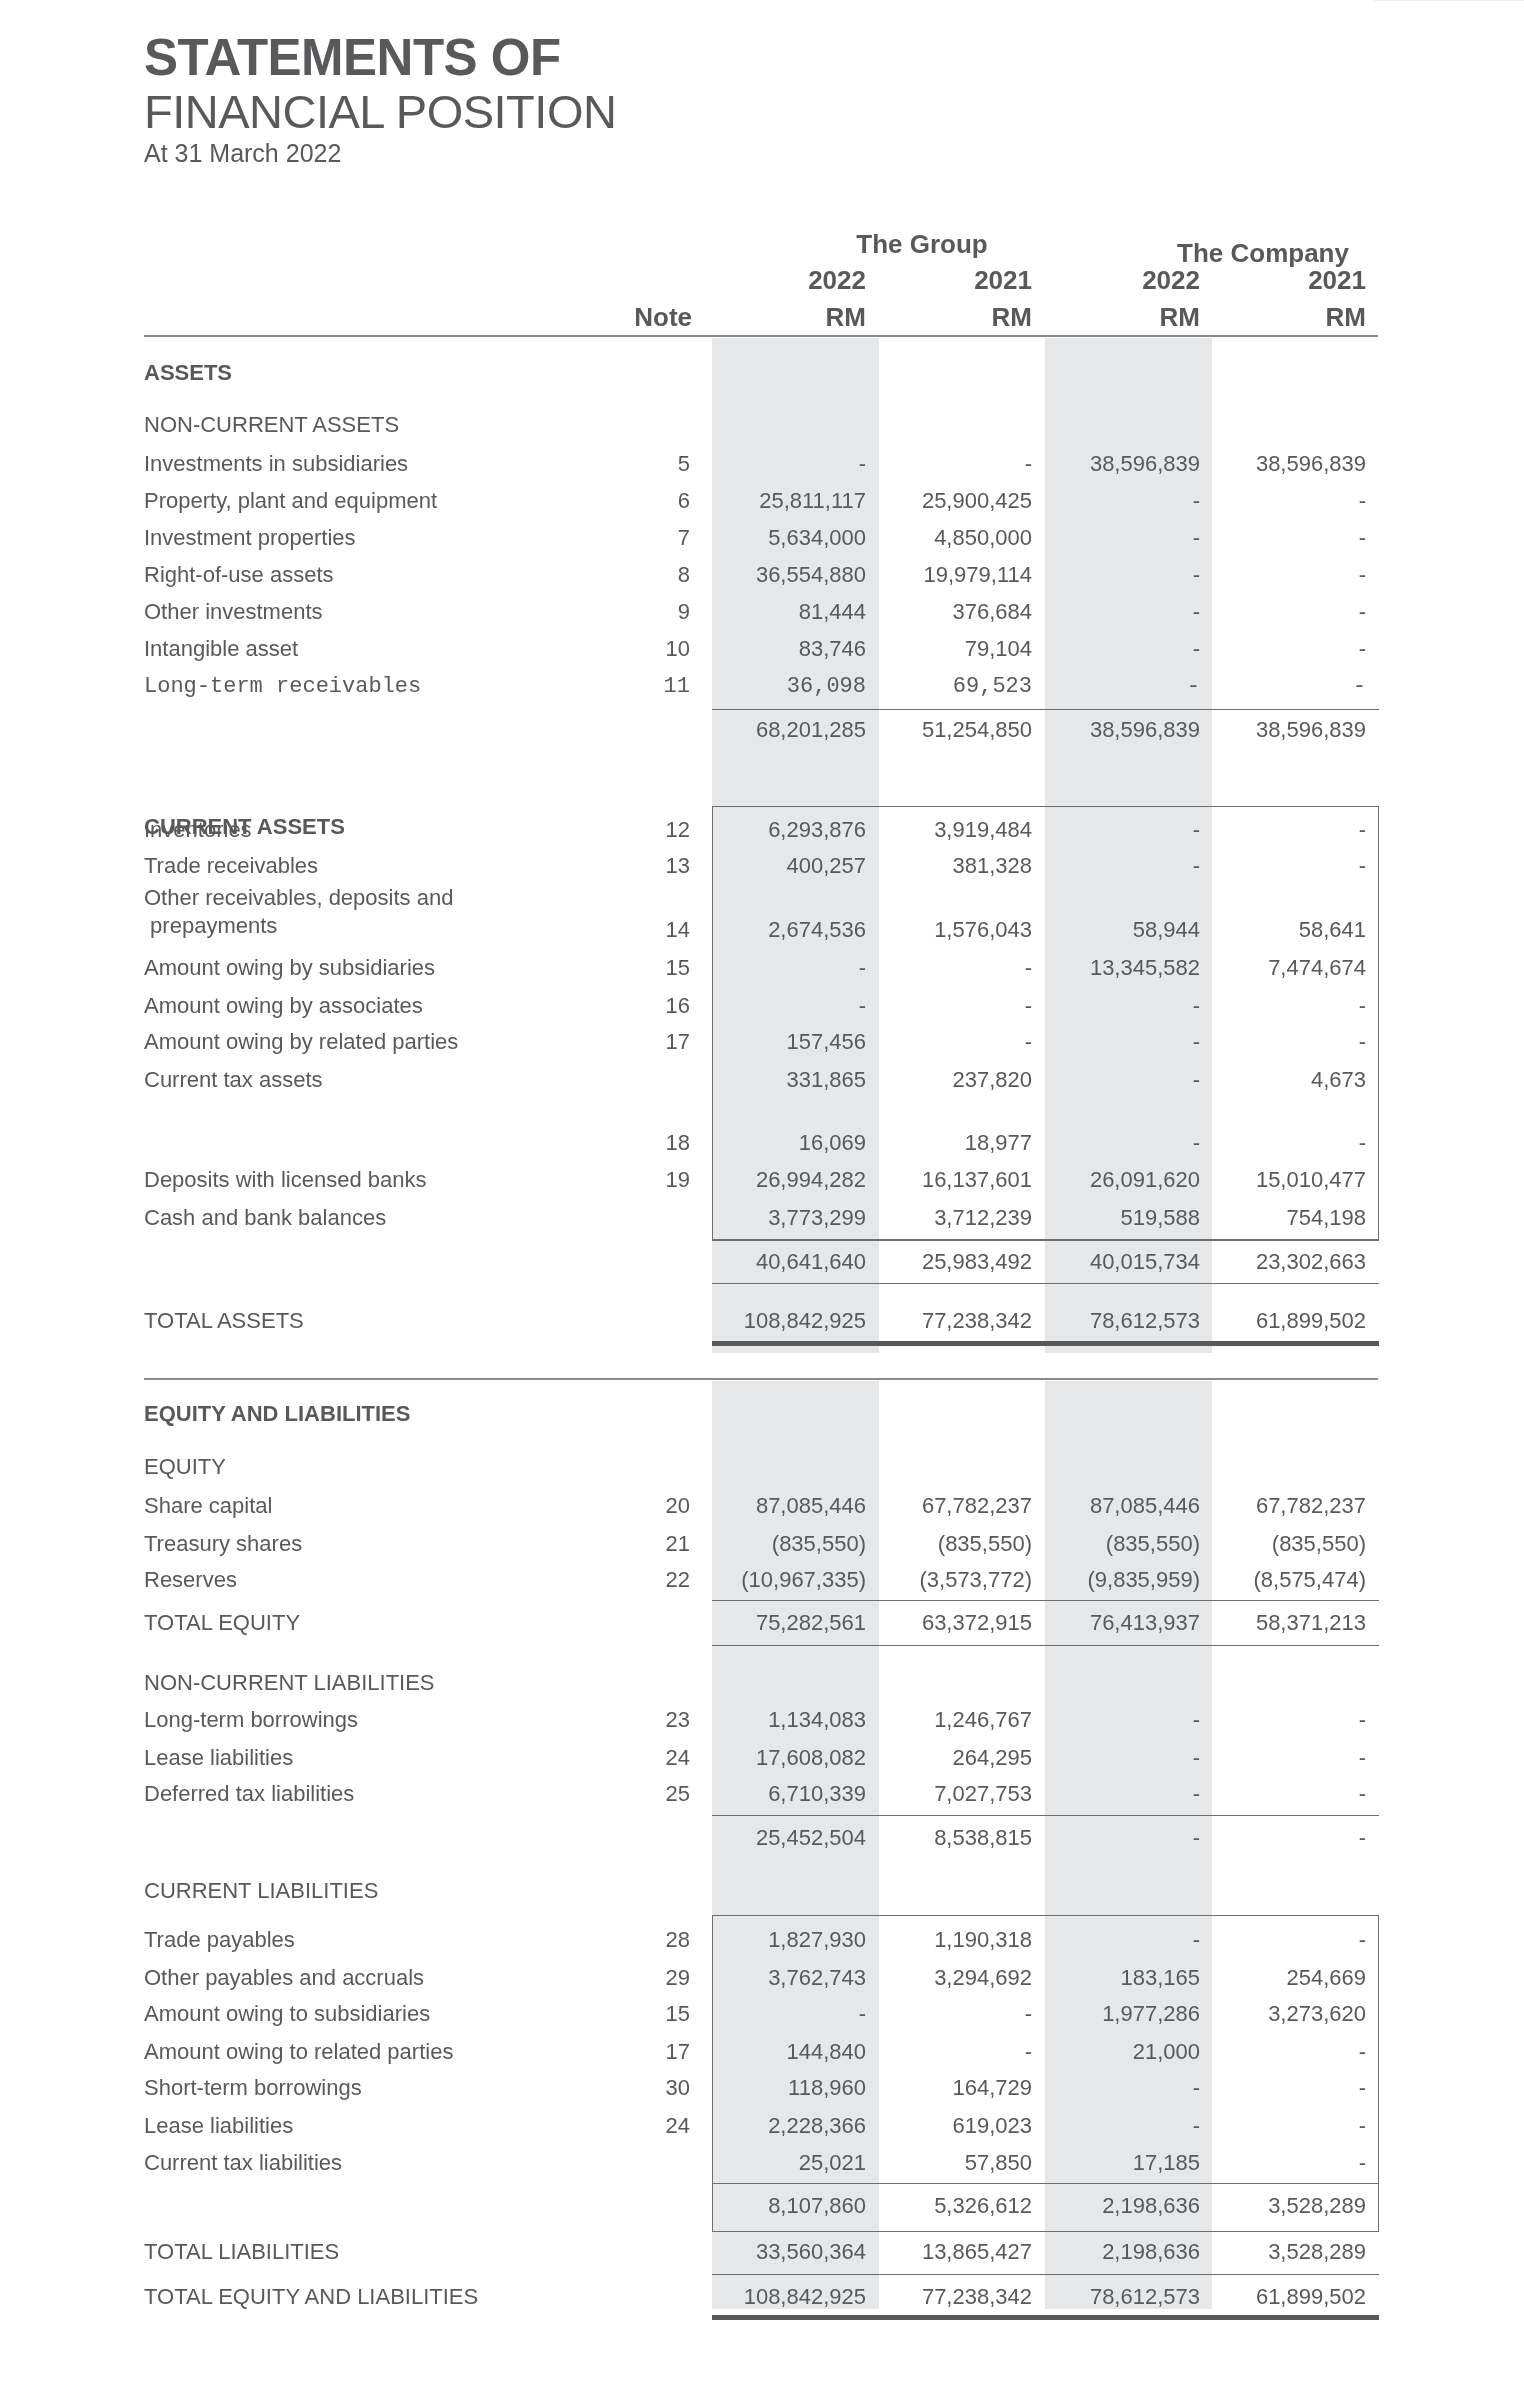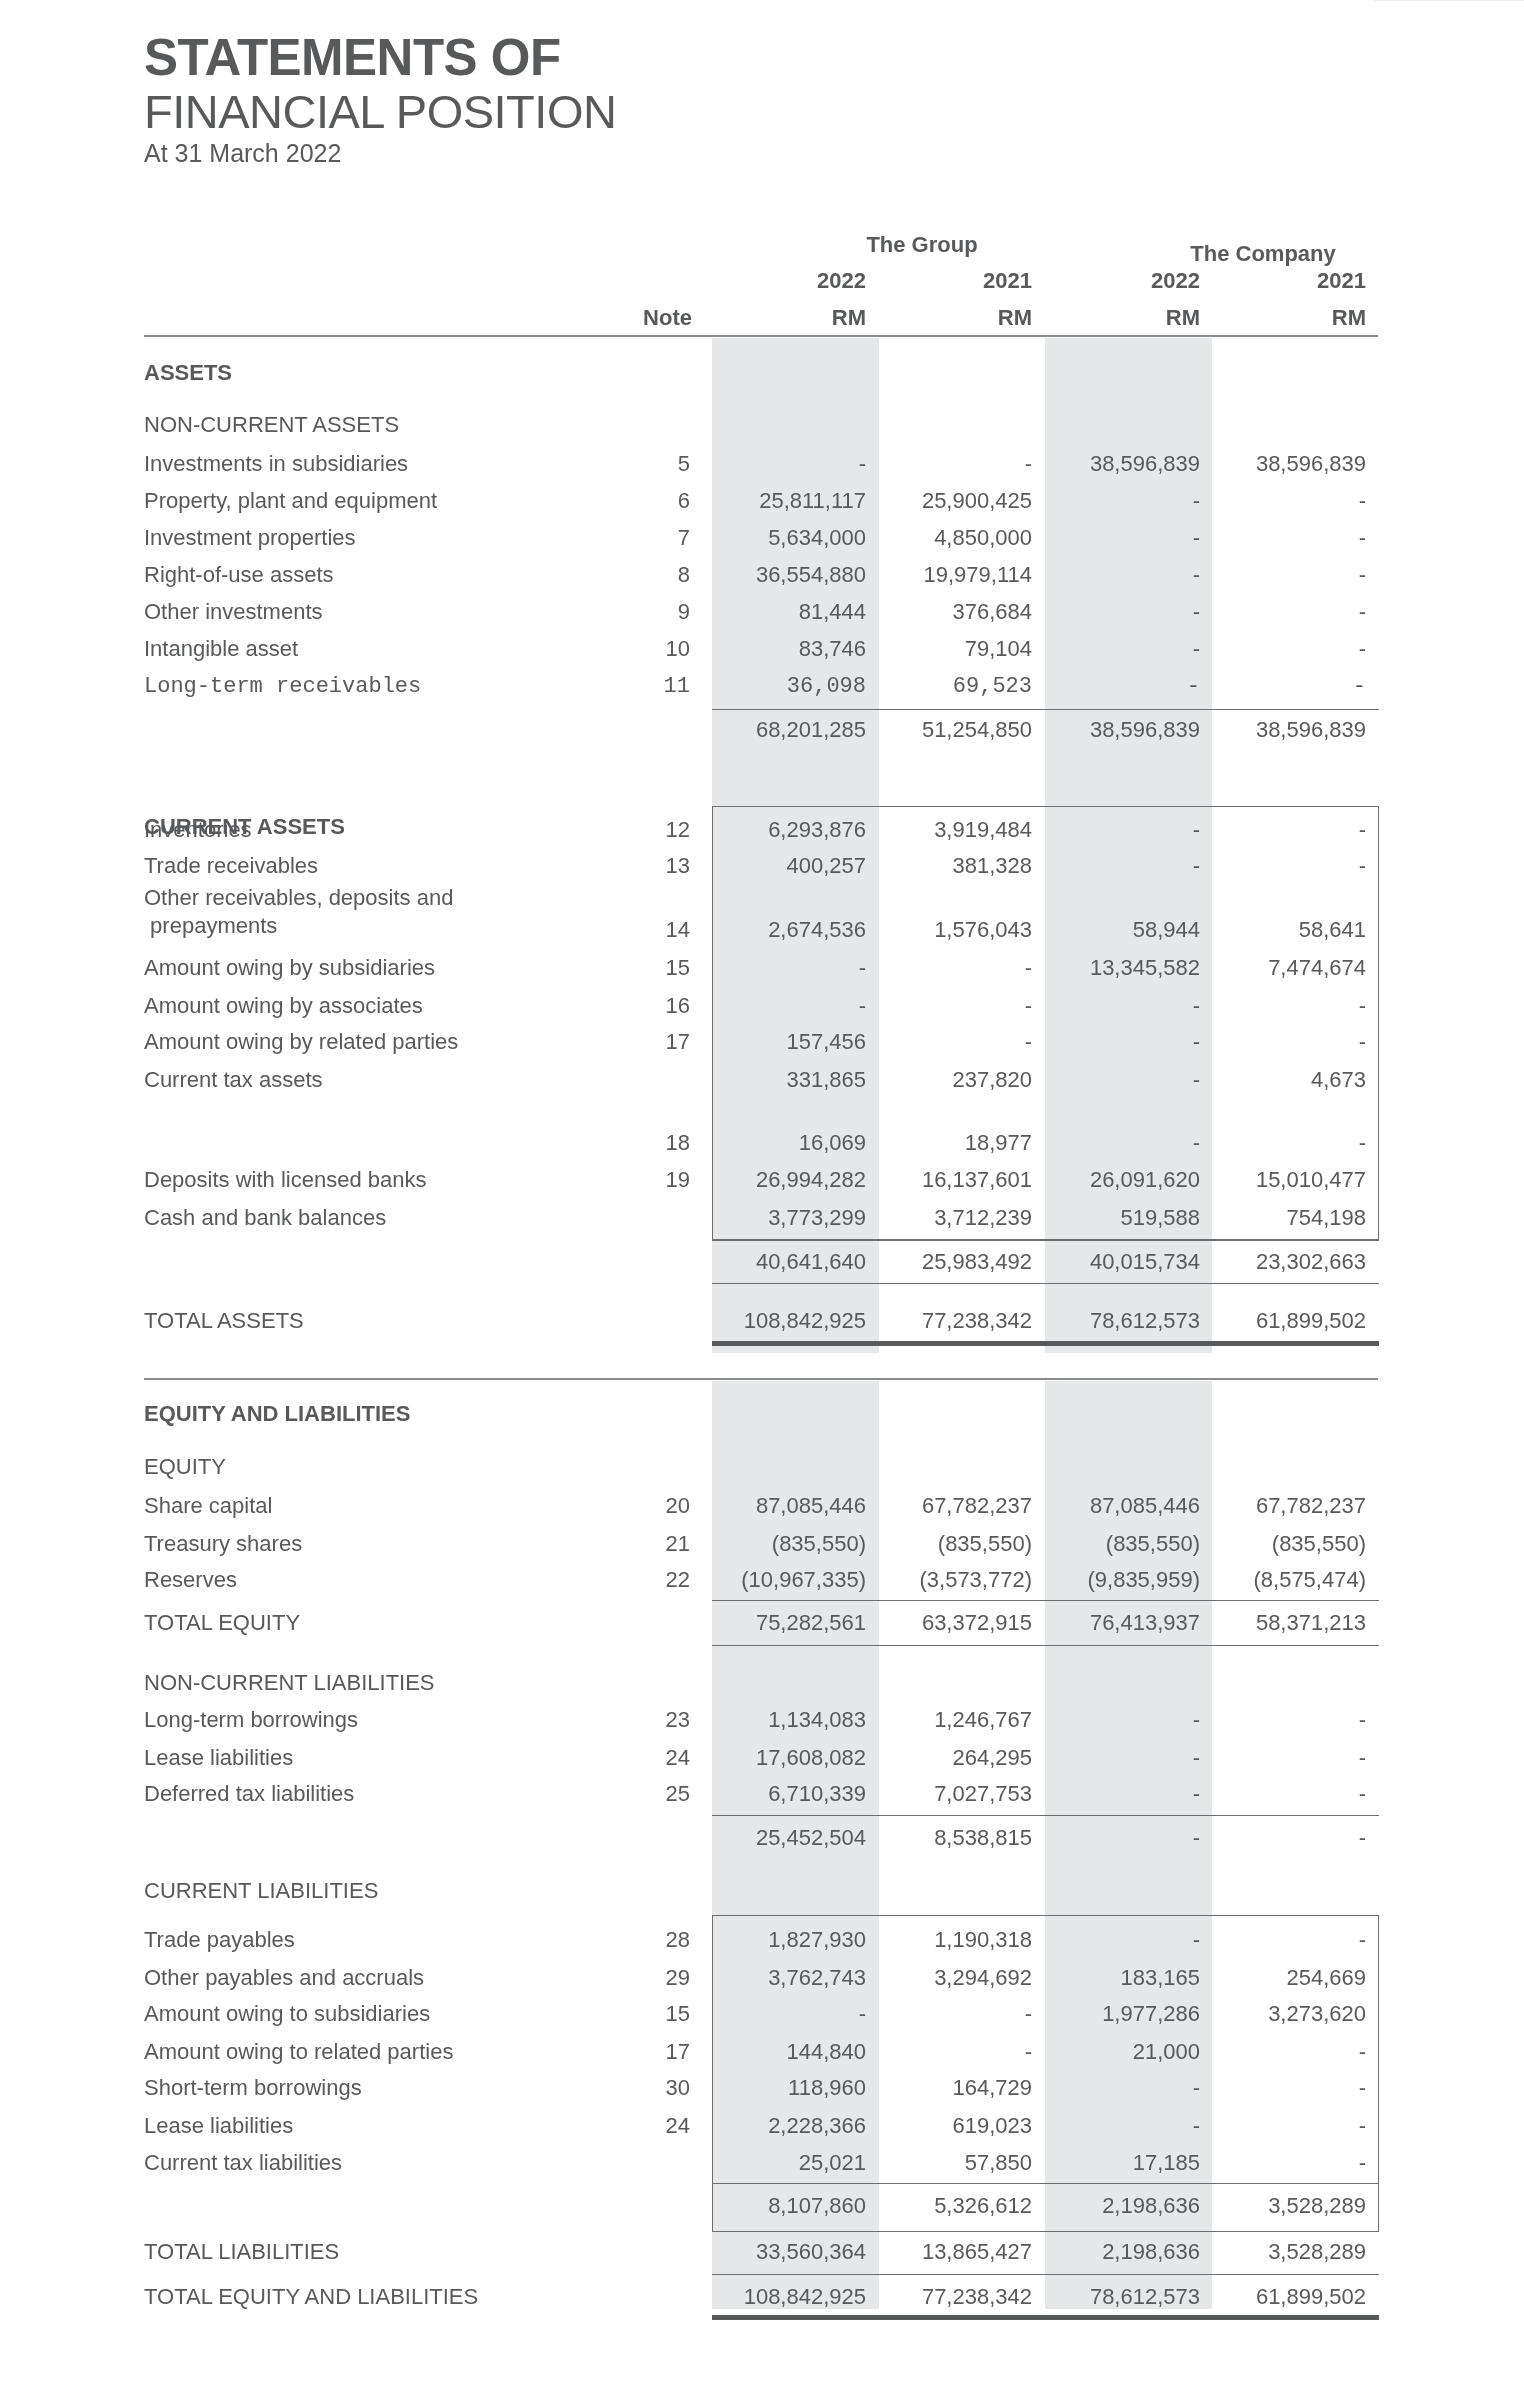--- a/index.html
+++ b/index.html
@@ -4,21 +4,21 @@
 <style>
   html, body { margin: 0; padding: 0; background: #ffffff; }
   body { width: 1525px; height: 2396px; position: relative; overflow: hidden;
          font-family: "Liberation Sans", sans-serif; color: #58595b; }
   .top-line { position: absolute; left: 1374px; top: 0; width: 151px; height: 1px; background: #eeeeee; }
   .title1 { position: absolute; left: 144px; top: 29px; font-size: 51px; font-weight: bold; letter-spacing: -0.5px; line-height: 58px; white-space: nowrap; }
   .title2 { position: absolute; left: 144px; top: 85px; font-size: 47px; font-weight: normal; letter-spacing: -0.5px; line-height: 54px; white-space: nowrap; }
   .title3 { position: absolute; left: 144px; top: 139px; font-size: 25px; line-height: 29px; white-space: nowrap; }
 
   .shade { position: absolute; background: #e6e7e8; }
-  .hdr { position: absolute; font-size: 22px; font-weight: bold; line-height: 27px; white-space: nowrap; }
+  .hdr { position: absolute; font-size: 26px; font-weight: bold; line-height: 27px; white-space: nowrap; }
   .hdr.r { text-align: right; }
   .hdr.c { text-align: center; }
 
   .rule { position: absolute; background: #8a8b8d; height: 1.9px; }
   .rule.thin { height: 1.4px; background: #6d6e70; }
   .rule.thick { height: 4.8px; background: #58595b; }
   .box { position: absolute; border: 1.4px solid #6d6e70; box-sizing: border-box; }
 
   .row { position: absolute; left: 0; width: 1525px; height: 37px; font-size: 22px; line-height: 37px; white-space: nowrap; }
   .row .lbl { position: absolute; left: 144px; top: 0; }

